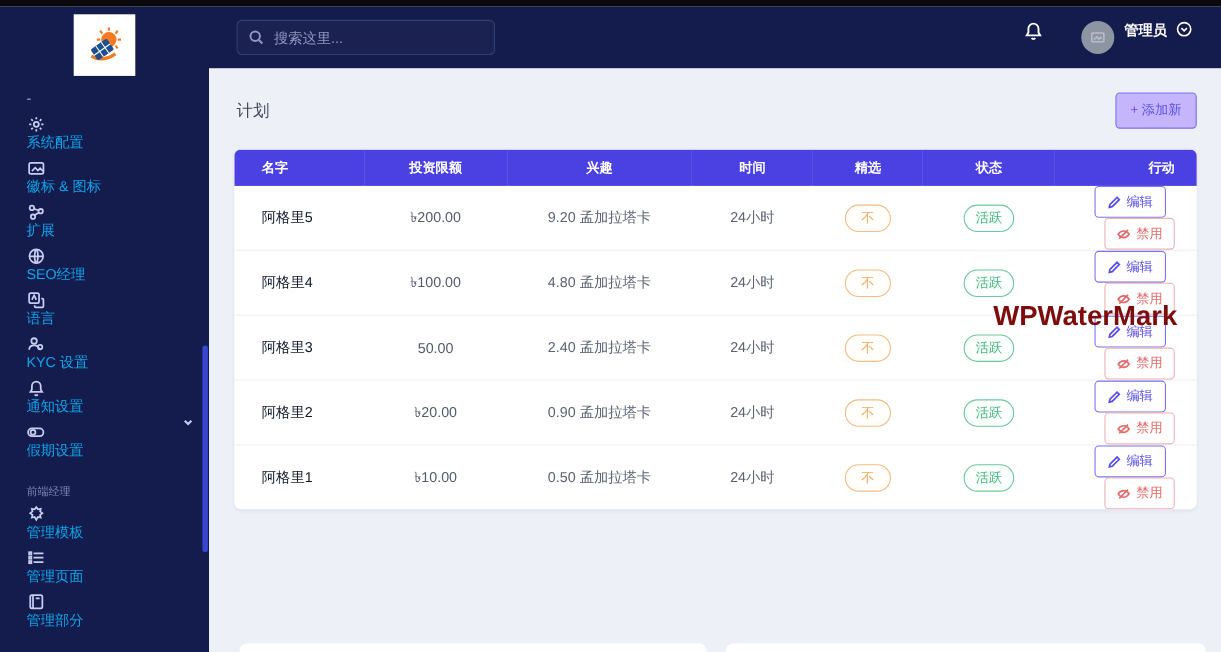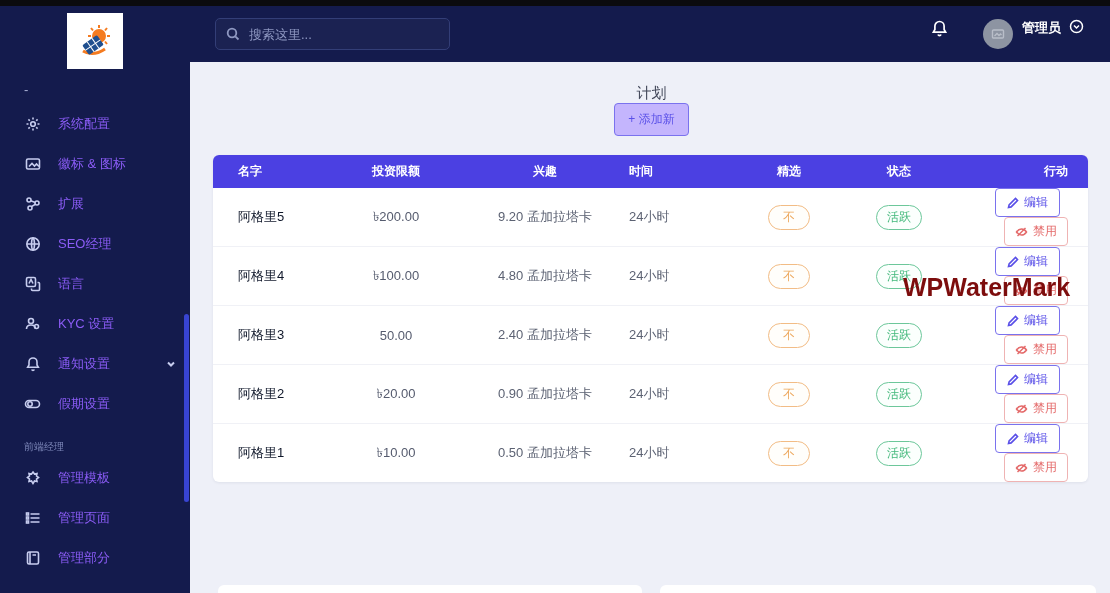--- a/index.html
+++ b/index.html
@@ -9,21 +9,21 @@
     background:#eef0f8;
     font-family:"Liberation Sans","DejaVu Sans",sans-serif;
   }
   .top-black { position:absolute; top:0; left:0; width:1110px; height:6px; background:#0b0b0e; z-index:30; }
 
   
   .sidebar { position:absolute; top:6px; left:0; width:190px; height:587px; background:#141b4d; z-index:20; }
   .logo-box { width:56px; height:56px; background:#ffffff; margin:7px auto 0 auto; display:flex; align-items:center; justify-content:center; }
   .dash { color:#aab1d6; font-size:13px; margin:13px 0 0 24px; height:14px; }
   .menu { margin-top:8px; }
-  .menu-item { display:flex; align-items:center; height:40px; padding:0 14px 0 24px; color:#8b5cf6; font-size:13px; cursor:pointer; }
+  .menu-item { display:flex; align-items:flex-start; height:40px; padding:0 14px 0 24px; color:#0ea5e9; font-size:13px; cursor:pointer;flex-direction:column; }
   .menu-item.active { background:rgba(90,110,200,0.18); }
   .mi-icon { width:17px; height:17px; margin-right:17px; display:inline-flex; align-items:center; justify-content:center; flex:0 0 17px; }
   .mi-icon svg { stroke:#c7cdef; fill:none; stroke-width:1.6; }
   .mi-chevron { margin-left:auto; display:inline-flex; }
   .mi-chevron svg { stroke:#c7cdef; fill:none; stroke-width:2; }
   .section-label { color:#7d87b8; font-size:10px; margin:16px 0 4px 24px; }
   .side-scroll { position:absolute; right:1px; top:308px; width:5px; height:188px; background:#3844d2; border-radius:3px; }
 
   
   .topbar { position:absolute; left:190px; top:6px; width:920px; height:56px; background:#141b4d; display:flex; align-items:center; z-index:10; }
@@ -35,34 +35,34 @@
   .bell-btn { display:inline-flex; margin-right:34px; cursor:pointer; }
   .bell-btn svg { stroke:#ffffff; fill:none; stroke-width:1.7; }
   .avatar { width:30px; height:30px; border-radius:50%; background:#8d94a2; display:flex; align-items:center; justify-content:center; margin-right:9px; cursor:pointer; }
   .avatar svg { stroke:#b9bec9; fill:none; stroke-width:1.4; }
   .admin-name { color:#ffffff; font-size:13px; font-weight:bold; margin-right:8px; }
   .admin-caret { display:inline-flex; cursor:pointer; }
   .admin-caret svg { stroke:#ffffff; fill:none; stroke-width:1.5; }
 
   
   .main { position:absolute; left:190px; top:62px; width:920px; height:531px; background:#eef0f8; }
-  .page-head { display:flex; justify-content:space-between; align-items:center; padding:22px 22px 0 25px;flex-direction:column; }
+  .page-head { display:flex; justify-content:space-between; align-items:center; padding:22px 22px 0 25px; }
   .page-title { font-size:15px; color:#43485a; font-weight:400; }
   .add-btn { background:#c4b5fd; border:1px solid #7a72ee; color:#5a50e8; font-size:12px; padding:7px 13px; border-radius:4px; cursor:pointer; font-family:inherit; }
 
   .card { margin:19px 22px 0 23px; background:#ffffff; border-radius:6px; overflow:hidden; box-shadow:0 1px 3px rgba(20,25,60,0.07); }
   table { width:100%; border-collapse:collapse; font-size:13px; }
   thead tr { background:#4b40e2; height:33px; }
   thead th { color:#ffffff; font-size:12px; font-weight:bold; }
   tbody tr { height:50px; border-bottom:1px solid #f0f1f6; }
   tbody tr:last-child { border-bottom:none; }
   th.c-name, td.c-name { text-align:left; padding-left:25px; width:118px; }
   th.c-limit, td.c-limit { text-align:center; width:130px; }
   th.c-interest, td.c-interest { text-align:center; width:168px; }
-  th.c-time, td.c-time { text-align:left; width:110px; }
+  th.c-time, td.c-time { text-align:center; width:110px; }
   th.c-feat, td.c-feat { text-align:center; width:100px; }
   th.c-status, td.c-status { text-align:center; width:120px; }
   th.c-action, td.c-action { text-align:right; padding-right:20px; }
   td { color:#5c6273; }
   td.c-name { color:#0f172a; }
   td.c-limit { color:#555b6e; }
 
   .badge-no { display:inline-block; border:1px solid #f2bc85; color:#eda95f; border-radius:20px; padding:3px 14px; font-size:12px; background:#fffefb; }
   .badge-active { display:inline-block; border:1px solid #6cc79a; color:#44b97c; border-radius:20px; padding:3px 10px; font-size:12px; background:#fbfffd; }
 

